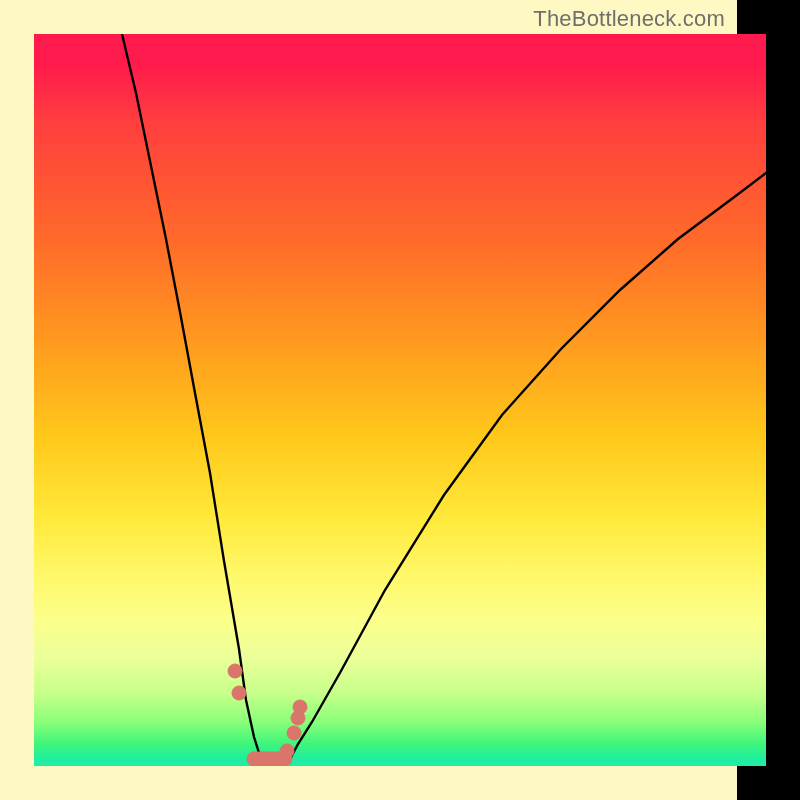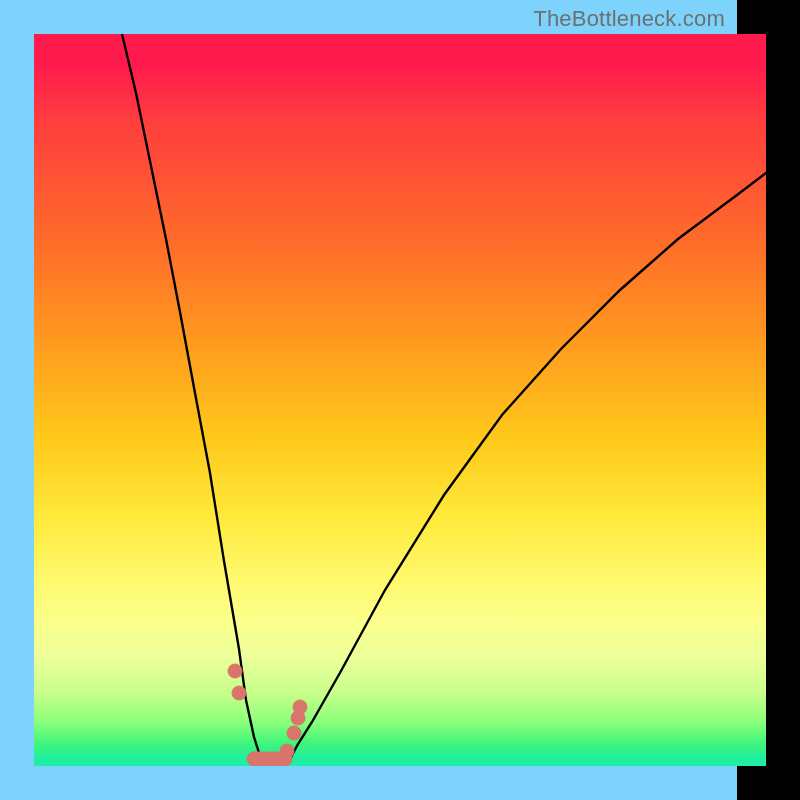--- a/index.html
+++ b/index.html
@@ -10,21 +10,21 @@
     background: #000;
     overflow: hidden;
     font-family: Arial, Helvetica, sans-serif;
   }
   .frame {
     position: absolute;
     top: 0;
     left: 0;
     width: 737px;
     height: 800px;
-    background: #7dd3fc;
+    background: #fef9c3;
   }
   .plot-area {
     position: absolute;
     top: 34px;
     left: 34px;
     width: 732px;
     height: 732px;
     
     background: linear-gradient(
       to bottom,

